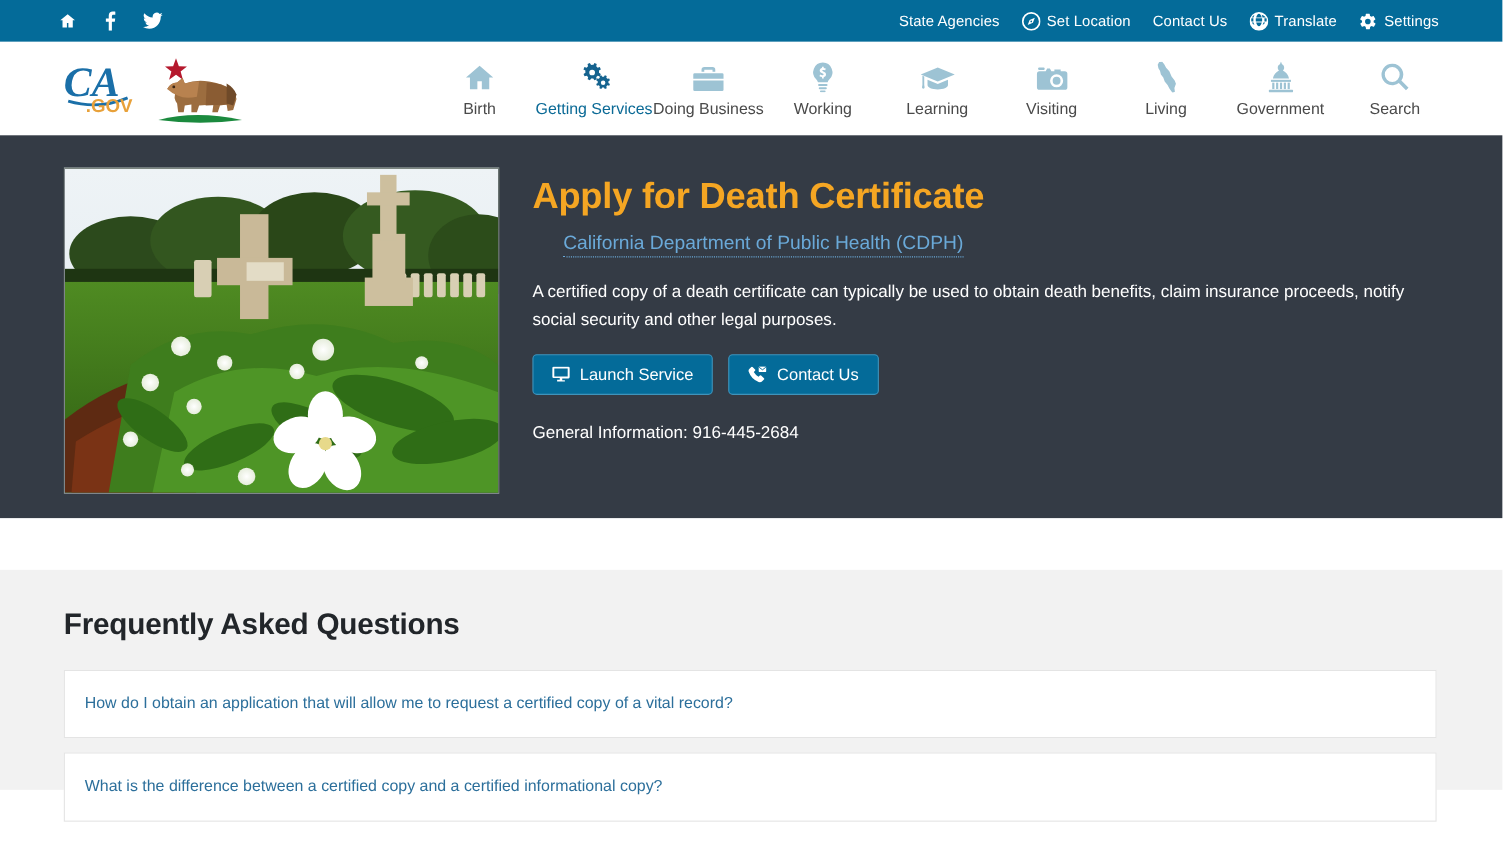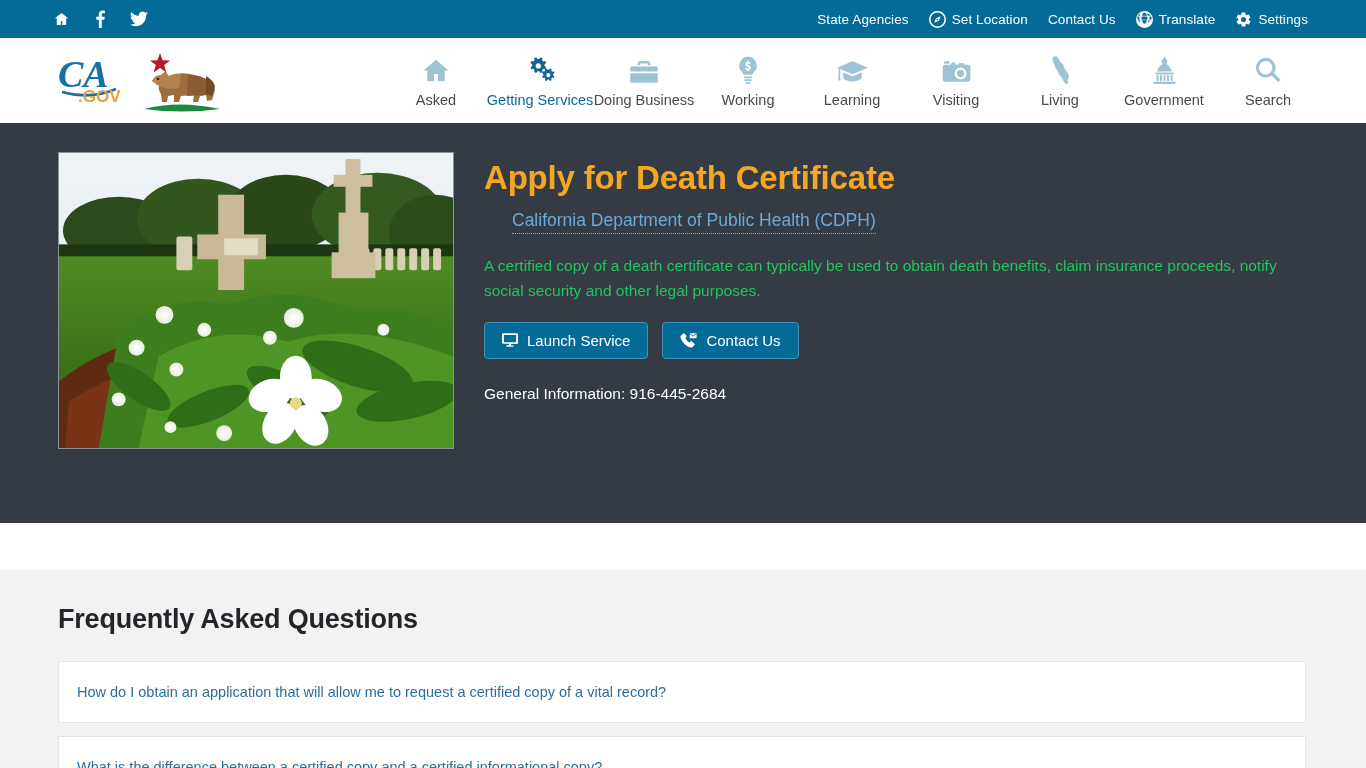--- a/index.html
+++ b/index.html
@@ -66,21 +66,21 @@
   .nav-item .nav-icon { height: 30px; display: flex; align-items: flex-end; }
   .nav-item .nav-icon svg { display: block; fill: #9dc3d4; }
   .nav-item.active { color: #0b6a96; }
   .nav-item.active .nav-icon svg { fill: #15638f; }
   .nav-label { line-height: 1; white-space: nowrap; }
 
   
   .hero {
     background: #343b45;
     padding: 29px 0 0 0;
-    height: 400px;
+    height: 348px;
     position: relative;
   }
   .hero-inner {
     display: flex;
     padding-left: 58px;
     padding-right: 58px;
     gap: 30px;
   }
   .hero-figure {
     width: 396px; height: 297px;
@@ -107,21 +107,21 @@
     color: #6aa9d8;
     text-decoration: none;
     border-bottom: 1px dotted #6aa9d8;
     padding-bottom: 2px;
     margin-bottom: 19px;
     cursor: pointer;
     margin-left: 28px;
   }
   .hero-desc {
     font-size: 15.5px;
-    color: #22c55e;
+    color: #ffffff;
     line-height: 1.62;
     max-width: 812px;
     margin-bottom: 19px;
   }
   .hero-actions { display: flex; gap: 14px; margin-bottom: 26px; }
   .btn {
     display: inline-flex; align-items: center; gap: 9px;
     background: #046b99;
     border: 1px solid #3f93bb;
     border-radius: 4px;
@@ -262,21 +262,21 @@
     </svg>
   </a>
 
   <div class="nav-items">
     <a class="nav-item">
       <span class="nav-icon">
         <svg width="30" height="27" viewBox="0 0 24 24">
             <path d="M12 2.5 1 12h3.2v9.5h6V15h3.6v6.5h6V12H23L12 2.5z"></path>
           </svg>
       </span>
-      <span class="nav-label">Asked</span>
+      <span class="nav-label">Birth</span>
     </a>
 
     <a class="nav-item active">
       <span class="nav-icon">
         <svg width="30" height="28" viewBox="0 0 28 28">
           <path d="M10.2 1.3 11.4 3a6.3 6.3 0 0 1 1.9 0l1.1-1.7 2.1.9-.5 2a6.3 6.3 0 0 1 1.3 1.3l2-.5.9 2.1-1.7 1.1a6.3 6.3 0 0 1 0 1.9l1.7 1.1-.9 2.1-2-.5a6.3 6.3 0 0 1-1.3 1.3l.5 2-2.1.9-1.1-1.7a6.3 6.3 0 0 1-1.9 0l-1.1 1.7-2.1-.9.5-2a6.3 6.3 0 0 1-1.3-1.3l-2 .5-.9-2.1 1.7-1.1a6.3 6.3 0 0 1 0-1.9L4.4 7.1l.9-2.1 2 .5A6.3 6.3 0 0 1 8.6 4.2l-.5-2zM12.3 7.3a2.6 2.6 0 1 0 0 5.2 2.6 2.6 0 0 0 0-5.2z"></path>
           <path d="M20.6 12.4 21.5 13.8a5 5 0 0 1 1.5 0l.9-1.4 1.7.7-.4 1.6a5 5 0 0 1 1 1l1.6-.4.7 1.7-1.4.9a5 5 0 0 1 0 1.5l1.4.9-.7 1.7-1.6-.4a5 5 0 0 1-1 1l.4 1.6-1.7.7-.9-1.4a5 5 0 0 1-1.5 0l-.9 1.4-1.7-.7.4-1.6a5 5 0 0 1-1-1l-1.6.4-.7-1.7 1.4-.9a5 5 0 0 1 0-1.5l-1.4-.9.7-1.7 1.6.4a5 5 0 0 1 1-1l-.4-1.6zM22.3 17.1a2 2 0 1 0 0 4.1 2 2 0 0 0 0-4.1z"></path>
         </svg>
       </span>
       <span class="nav-label">Getting Services</span>

